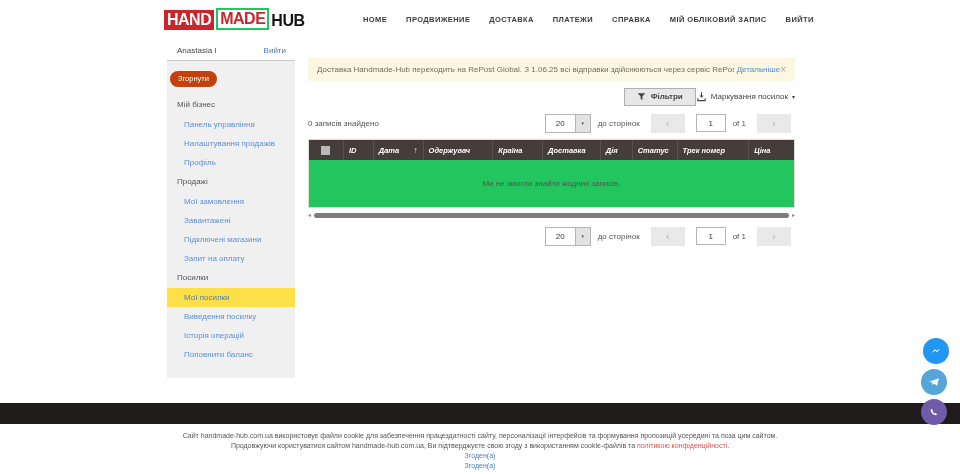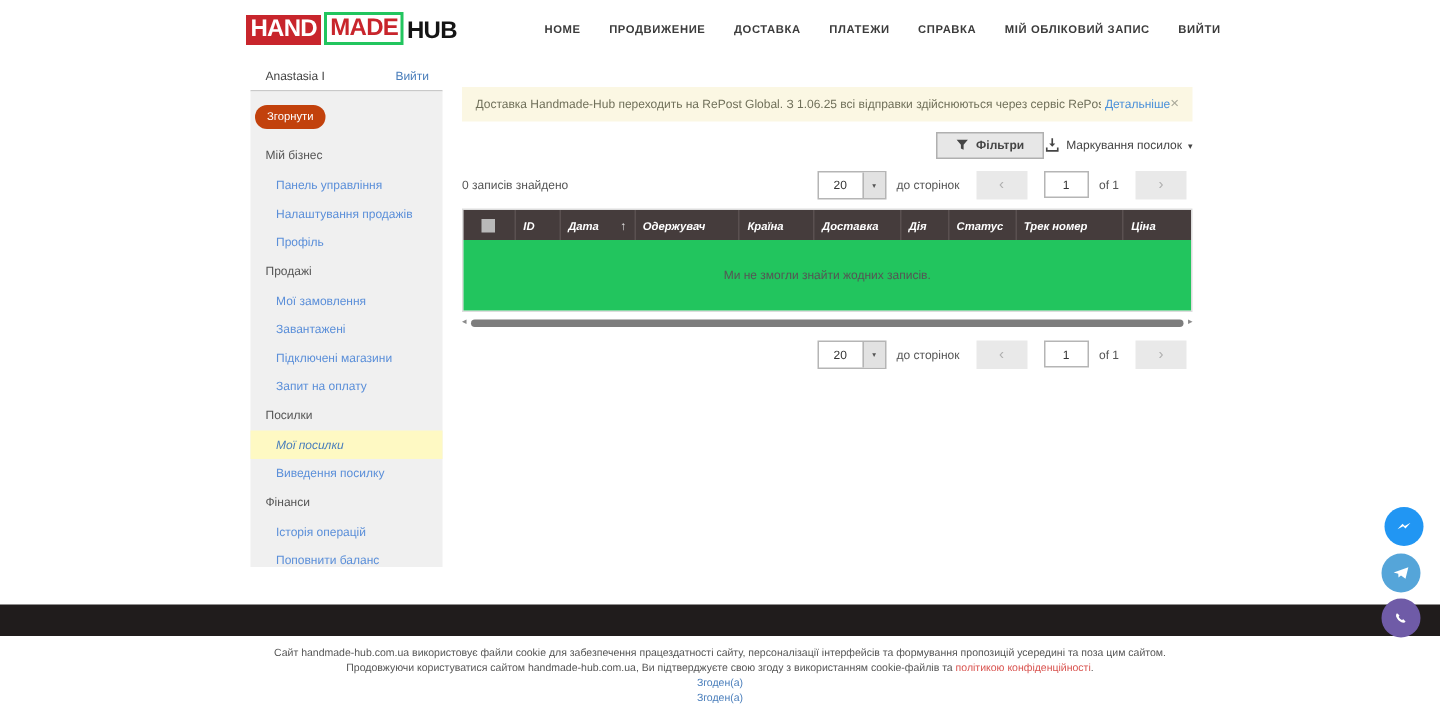--- a/index.html
+++ b/index.html
@@ -17,21 +17,21 @@
 
   
   .sidebar { position:absolute; left:167px; top:40px; width:128px; }
   .user-box { height:21px; background:#fff; border-bottom:1px solid #c9c9c9; display:flex; align-items:center; justify-content:space-between; padding:0 9px 0 10px; }
   .user-name { font-size:8px; color:#444; }
   .logout-link { font-size:8px; color:#4a7ebb; cursor:pointer; }
   .side-panel { background:#f0f0f0; padding:6px 0 10px; height:317px; }
   .collapse-btn { display:inline-block; margin:2px 0 8px 3px; background:#c2410c; color:#fff; font-size:7.5px; padding:3px 8px 4px; border-radius:9px; cursor:pointer; }
   .side-section-title { font-size:8px; color:#555; padding:5px 10px 6px; }
   .side-item { font-size:8px; color:#5b8fd9; padding:5px 10px 5px 17px; cursor:pointer; }
-  .side-item.active { background:#fef9c3; color:#4a7ebb;font-style:italic; }
+  .side-item.active { background:#fde047; color:#4a7ebb; }
 
   
   .main { position:absolute; left:308px; top:58px; width:487px; }
   .banner { background:#fbf7e3; display:flex; align-items:center; height:23px; padding:0 9px; font-size:8px; color:#70705a; }
   .banner-text { white-space:nowrap; overflow:hidden; }
   .banner-link { color:#4a90d9; margin-left:3px; cursor:pointer; white-space:nowrap; }
   .banner-spacer { flex:1; }
   .banner-close { color:#a8a89a; font-size:10px; cursor:pointer; line-height:1; }
 
   .toolbar { display:flex; justify-content:flex-end; align-items:center; margin-top:6px; height:19px; }
@@ -114,21 +114,20 @@
       <div class="side-section-title">Продажі</div>
       <div class="side-item">Мої замовлення</div>
       <div class="side-item">Завантажені</div>
       <div class="side-item">Підключені магазини</div>
       <div class="side-item">Запит на оплату</div>
 
       <div class="side-section-title">Посилки</div>
       <div class="side-item active">Мої посилки</div>
       <div class="side-item">Виведення посилку</div>
 
-      <div class="side-section-title">Фінанси</div>
       <div class="side-item">Історія операцій</div>
       <div class="side-item">Поповнити баланс</div>
     </div>
   </div>
 
   <div class="main">
 
     <div class="banner">
       <span class="banner-text">Доставка Handmade-Hub переходить на RePost Global. З 1.06.25 всі відправки здійснюються через сервіс RePost.</span>
       <span class="banner-link">Детальніше</span>

